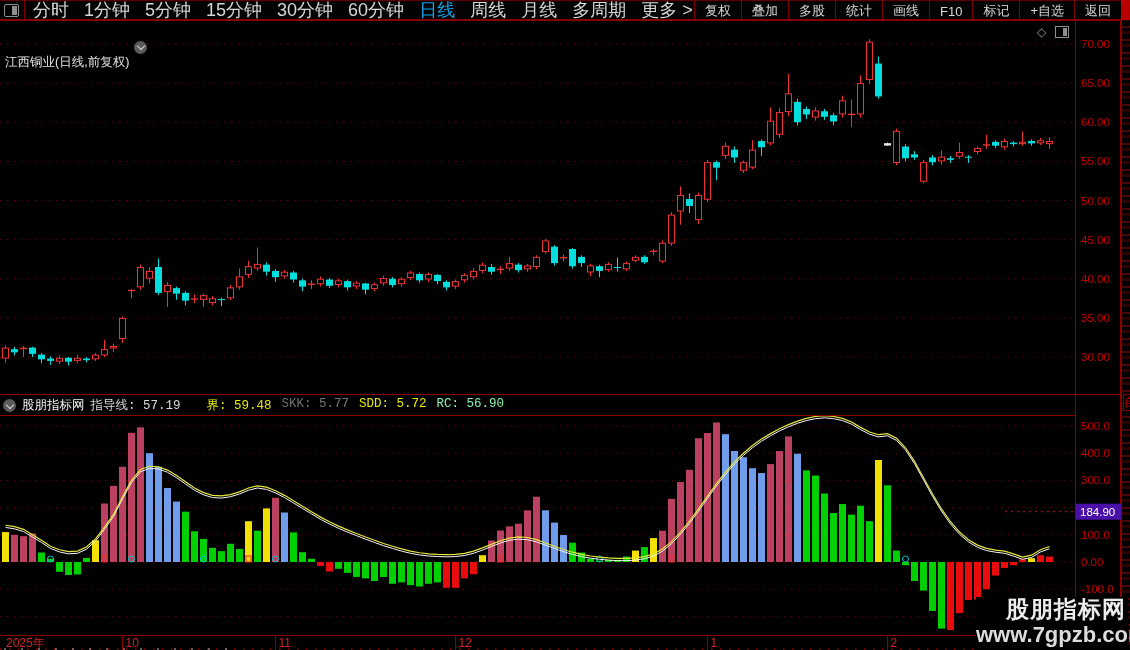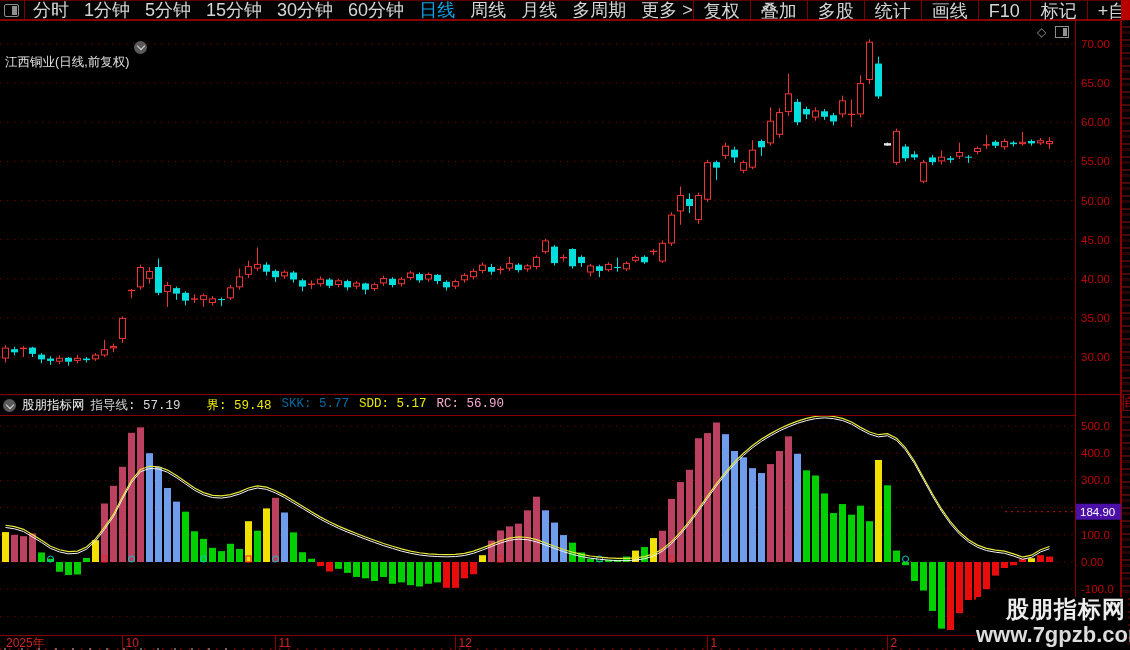--- a/index.html
+++ b/index.html
@@ -13,21 +13,21 @@
     display:flex;justify-content:space-between;align-items:center;z-index:8;}
   .tb-left{display:flex;align-items:center;height:100%;}
   .win-icon{width:13px;height:11px;border:1px solid #8d8d8d;border-radius:2px;margin:0 5px 0 4px;
     position:relative;display:inline-block;}
   .win-icon i{position:absolute;right:1px;top:1px;bottom:1px;width:5px;background:#8d8d8d;}
   .tb-sep{width:1px;height:20px;background:#7e0000;margin-right:8px;}
   #tbL{display:flex;gap:15px;}
   .tbi{color:#d6d6d6;font-size:18px;cursor:default;white-space:nowrap;}
   .tbi.active{color:#0ea5e9;}
   #tbR{display:flex;height:100%;align-items:stretch;margin-right:0;}
-  .tbr{color:#d6d6d6;font-size:18px;padding:2px 10px 0 10px;border-left:1px solid #7e0000;
+  .tbr{color:#d6d6d6;font-size:13px;padding:2px 10px 0 10px;border-left:1px solid #7e0000;
     display:flex;align-items:center;white-space:nowrap;}
 
   
   .titlebar{position:absolute;left:5px;top:23px;z-index:7;display:flex;align-items:center;gap:5px;}
   .titlebar .t{color:#e2e2e2;font-size:12.5px;margin-top:31px;}
   .circ{width:13px;height:13px;border-radius:50%;background:#5a5a5a;display:inline-flex;
     align-items:center;justify-content:center;}
   .circ .chev{display:block;width:5px;height:5px;border-right:1.6px solid #d9d9d9;
     border-bottom:1.6px solid #d9d9d9;transform:rotate(45deg);margin-top:-2px;}
   .corner-icons{position:absolute;left:1037px;top:26px;z-index:7;display:flex;gap:9px;align-items:center;}
@@ -554,23 +554,23 @@
   </div>
 
   <div class="ind-header">
     <span class="circ" style="width:13px;height:13px">
         <b class="chev"></b>
       </span>
     <span class="src">股朋指标网</span>
     <span id="indFields">
         <span style="color: rgb(216, 216, 216);">指导线: 57.19</span>
         <span style="color: rgb(232, 232, 0); margin-left: 16px;">界: 59.48</span>
-        <span style="color: #0369a1;">SKK: 5.77</span>
-        <span style="color: rgb(232, 232, 0);">SDD: 5.17</span>
-        <span style="color: #f9a8d4; text-align: right;">RC: 56.90</span>
+        <span style="color: #737373;">SKK: 5.77</span>
+        <span style="color: rgb(232, 232, 0);">SDD: 5.72</span>
+        <span style="color: #86efac; text-align: right;">RC: 56.90</span>
       </span>
   </div>
 
   <div class="watermark">
     <div class="w1">股朋指标网</div>
     <div class="w2">www.7gpzb.com</div>
   </div>
 
   <div class="edge-strip">
     <div class="edge-char">自</div>

